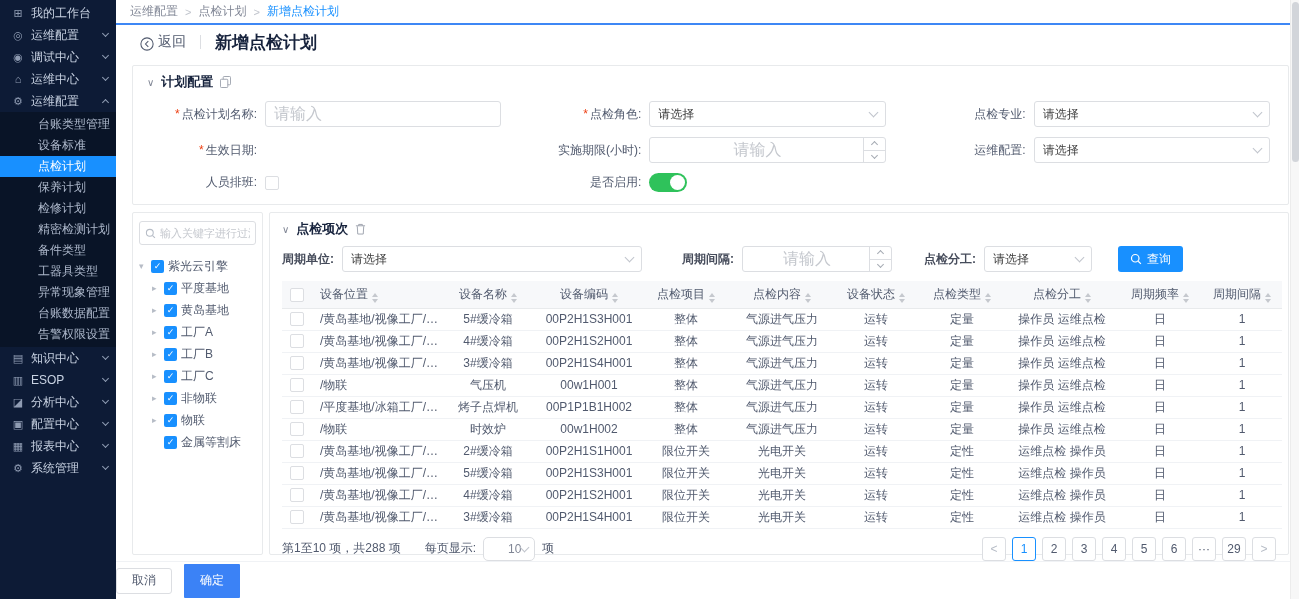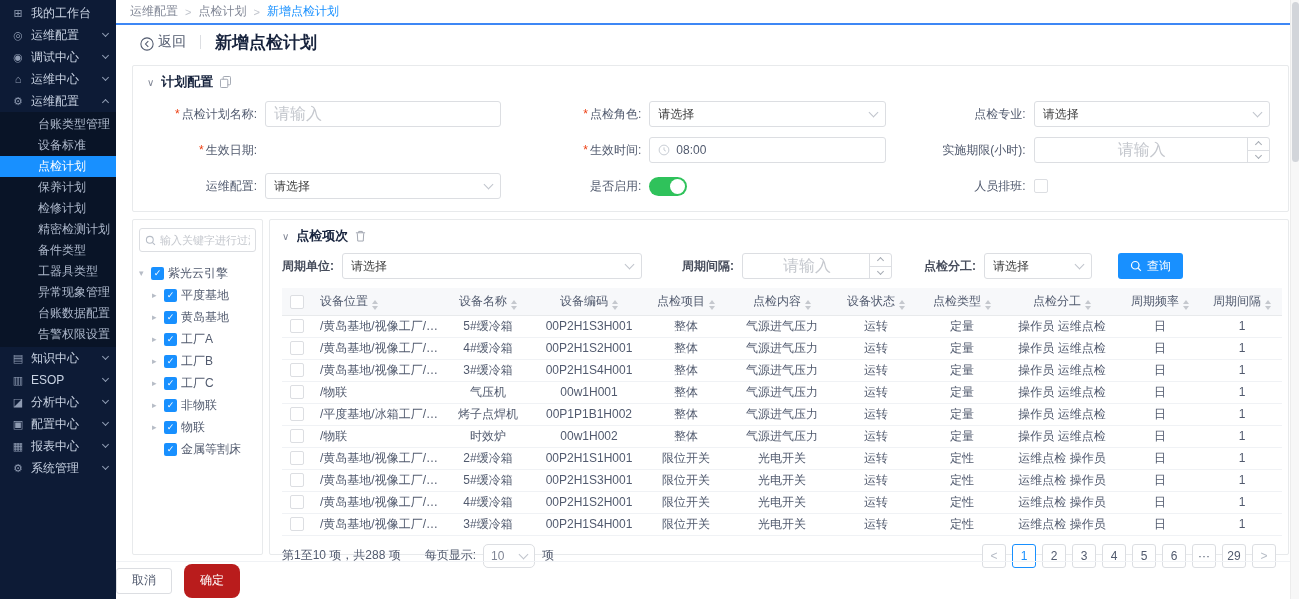--- a/index.html
+++ b/index.html
@@ -87,29 +87,29 @@
   tbody td { height:22px; border-bottom:1px solid #f0f2f5; color:#515a6e; text-align:center; white-space:nowrap; overflow:hidden; text-overflow:ellipsis; }
   td.pos, th.pos-h { text-align:left; padding-left:8px; }
   .sort { display:inline-flex; flex-direction:column; gap:2px; margin-left:4px; vertical-align:1px; }
   .sort i { display:block; width:0; height:0; border-left:3px solid transparent; border-right:3px solid transparent; }
   .sort .up { border-bottom:4px solid #c5c8ce; }
   .sort .dn { border-top:4px solid #c5c8ce; }
 
   .pagination { margin-top:auto; padding-top:8px; display:flex; align-items:center; font-size:12px; color:#515a6e; }
   .pg-summary { margin-right:24px; }
   .pg-size { display:flex; align-items:center; gap:7px; }
-  .size-sel { width:52px; height:24px; border:1px solid #dcdee2; border-radius:5px; display:flex; align-items:center; justify-content:space-between; padding:0 7px; color:#808695; background:#fff; cursor:pointer; }
+  .size-sel { width:52px; height:24px; border:1px solid #dcdee2; border-radius:5px; display:flex; align-items:center; justify-content:space-between; padding:0 24px; color:#808695; background:#fff; cursor:pointer; }
   .pager { margin-left:auto; display:flex; gap:6px; }
   .pg-btn { min-width:24px; height:24px; border:1px solid #dcdee2; border-radius:3px; display:flex; align-items:center; justify-content:center; color:#515a6e; cursor:pointer; background:#fff; padding:0 4px; }
   .pg-btn.arrow { color:#b6bcc6; }
   .pg-btn.active { color:#1890ff; border-color:#1890ff; }
 
   .footer-bar { height:38px; display:flex; align-items:center; justify-content:flex-start; gap:12px; border-top:1px solid #f0f2f5; margin-top:6px; }
   .btn-cancel { width:56px; height:26px; border:1px solid #dcdee2; border-radius:3px; background:#fff; color:#515a6e; font-size:12px; cursor:pointer; font-family:inherit; }
-  .btn-confirm { width:56px; height:34px; border:none; border-radius:8px; background:#b91c1c; color:#fff; font-size:12px; cursor:pointer; font-family:inherit; }
+  .btn-confirm { width:56px; height:34px; border:none; border-radius:1px; background:#3b82f6; color:#fff; font-size:12px; cursor:pointer; font-family:inherit; }
 
   
   .scrollbar { position:absolute; right:0; top:0; bottom:0; width:9px; background:#f7f7f7; border-left:1px solid #ececec; }
   .scroll-thumb { position:absolute; top:2px; left:1px; width:7px; height:160px; border-radius:4px; background:#d2d5da; }
 
   svg { flex-shrink:0; }
 </style>
 </head>
 <body>
 
@@ -236,30 +236,20 @@
           <span class="f-label">点检专业:</span>
           <span class="control">
               <span class="placeholder">请选择</span>
               <span class="sel-chev"></span>
             </span>
         </div>
         <div class="field">
           <span class="f-label"><span class="req">*</span><span>生效日期:</span></span>
         </div>
         <div class="field">
-          <span class="f-label"><span class="req">*</span><span>生效时间:</span></span>
-          <span class="control">
-            <svg width="12" height="12" viewBox="0 0 16 16">
-                <circle cx="8" cy="8" r="6.5" fill="none" stroke="#b6bcc6"></circle>
-                <path d="M8 4.5 V8 L10.5 9.5" fill="none" stroke="#b6bcc6"></path>
-              </svg>
-            <span class="value">08:00</span>
-          </span>
-        </div>
-        <div class="field">
           <span class="f-label">实施期限(小时):</span>
           <span class="control stepped">
             <input class="center" placeholder="请输入" style="">
             <span class="stepper">
                 <span>
                   <i class="st-chev st-up"></i>
                 </span>
                 <span>
                   <i class="st-chev st-dn"></i>
                 </span>
@@ -267,26 +257,26 @@
           </span>
         </div>
         <div class="field">
           <span class="f-label">运维配置:</span>
           <span class="control">
               <span class="placeholder">请选择</span>
               <span class="sel-chev"></span>
             </span>
         </div>
         <div class="field">
+          <span class="f-label">人员排班:</span>
+          <span class="checkbox"></span>
+        </div>
+        <div class="field">
           <span class="f-label">是否启用:</span>
           <span class="toggle"></span>
-        </div>
-        <div class="field">
-          <span class="f-label">人员排班:</span>
-          <span class="checkbox"></span>
         </div>
       </div>
     </section>
 
     <div class="lower">
 
       <aside class="card tree-card">
         <div class="tree-search">
           <svg width="11" height="11" viewBox="0 0 16 16">
               <circle cx="7" cy="7" r="5" fill="none" stroke="#b6bcc6" stroke-width="1.5"></circle>

